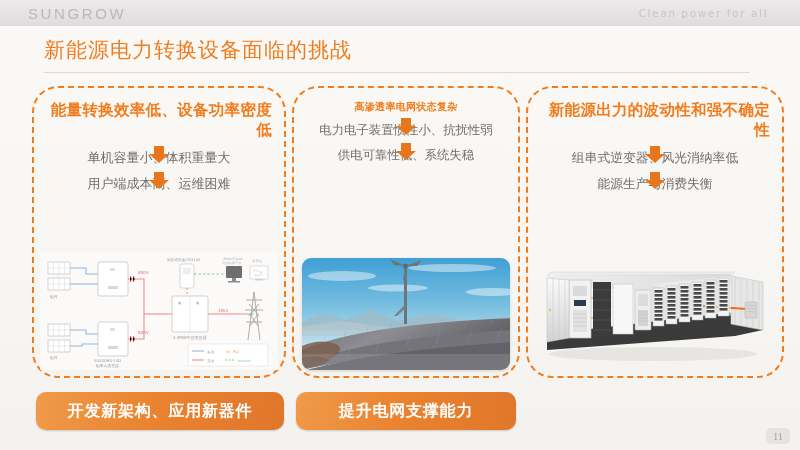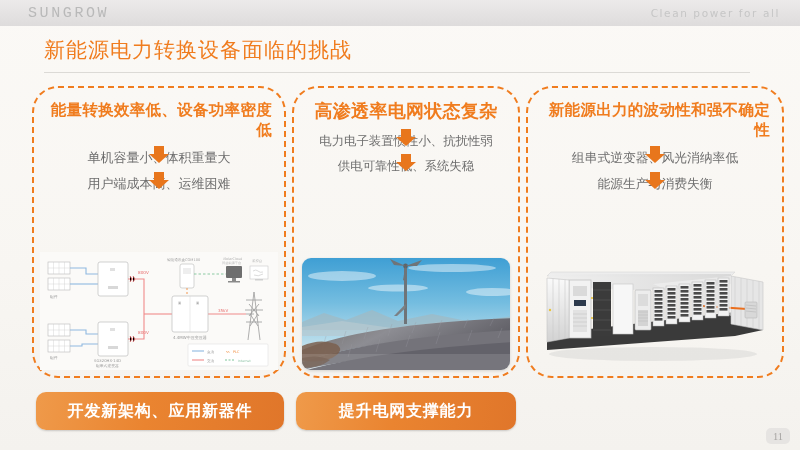--- a/index.html
+++ b/index.html
@@ -28,26 +28,26 @@
     background: linear-gradient(180deg, #eceaea 0%, #e4e2e2 55%, #dedcdc 100%);
     display: flex;
     align-items: center;
   }
   .logo {
     margin-left: 28px;
     font-size: 15px;
     letter-spacing: 2.6px;
     color: #b9b9b9;
     font-weight: 400;
-    font-family: Liberation Mono, monospace;
+    font-family: Liberation Sans, sans-serif;
     user-select: none;
   }
   .tagline {
     position: absolute;
-    right: 20px;
+    right: 32px;
     font-size: 10.5px;
     letter-spacing: 1.6px;
     color: #c6c6c6;
     font-family: "DejaVu Sans", sans-serif;
   }
 
   
   .title {
     position: absolute;
     left: 44px; top: 36px;
@@ -88,21 +88,21 @@
 
   .panel-head {
     color: #f07c1e;
     font-weight: bold;
     font-size: 15.5px;
     line-height: 1.32;
     text-align: right;
     letter-spacing: .3px;
     padding: 2px 4px 0;
   }
-  .panel.p2 .panel-head { font-size: 18px; }
+  .panel.p2 .panel-head { font-size: 10px; }
 
   .arrow {
     width: 0; height: 0;
     margin: 5px auto 4px;
     position: relative;
   }
   .arrow .shaft {
     position: absolute;
     left: -5px; top: 0;
     width: 10px; height: 8px;

